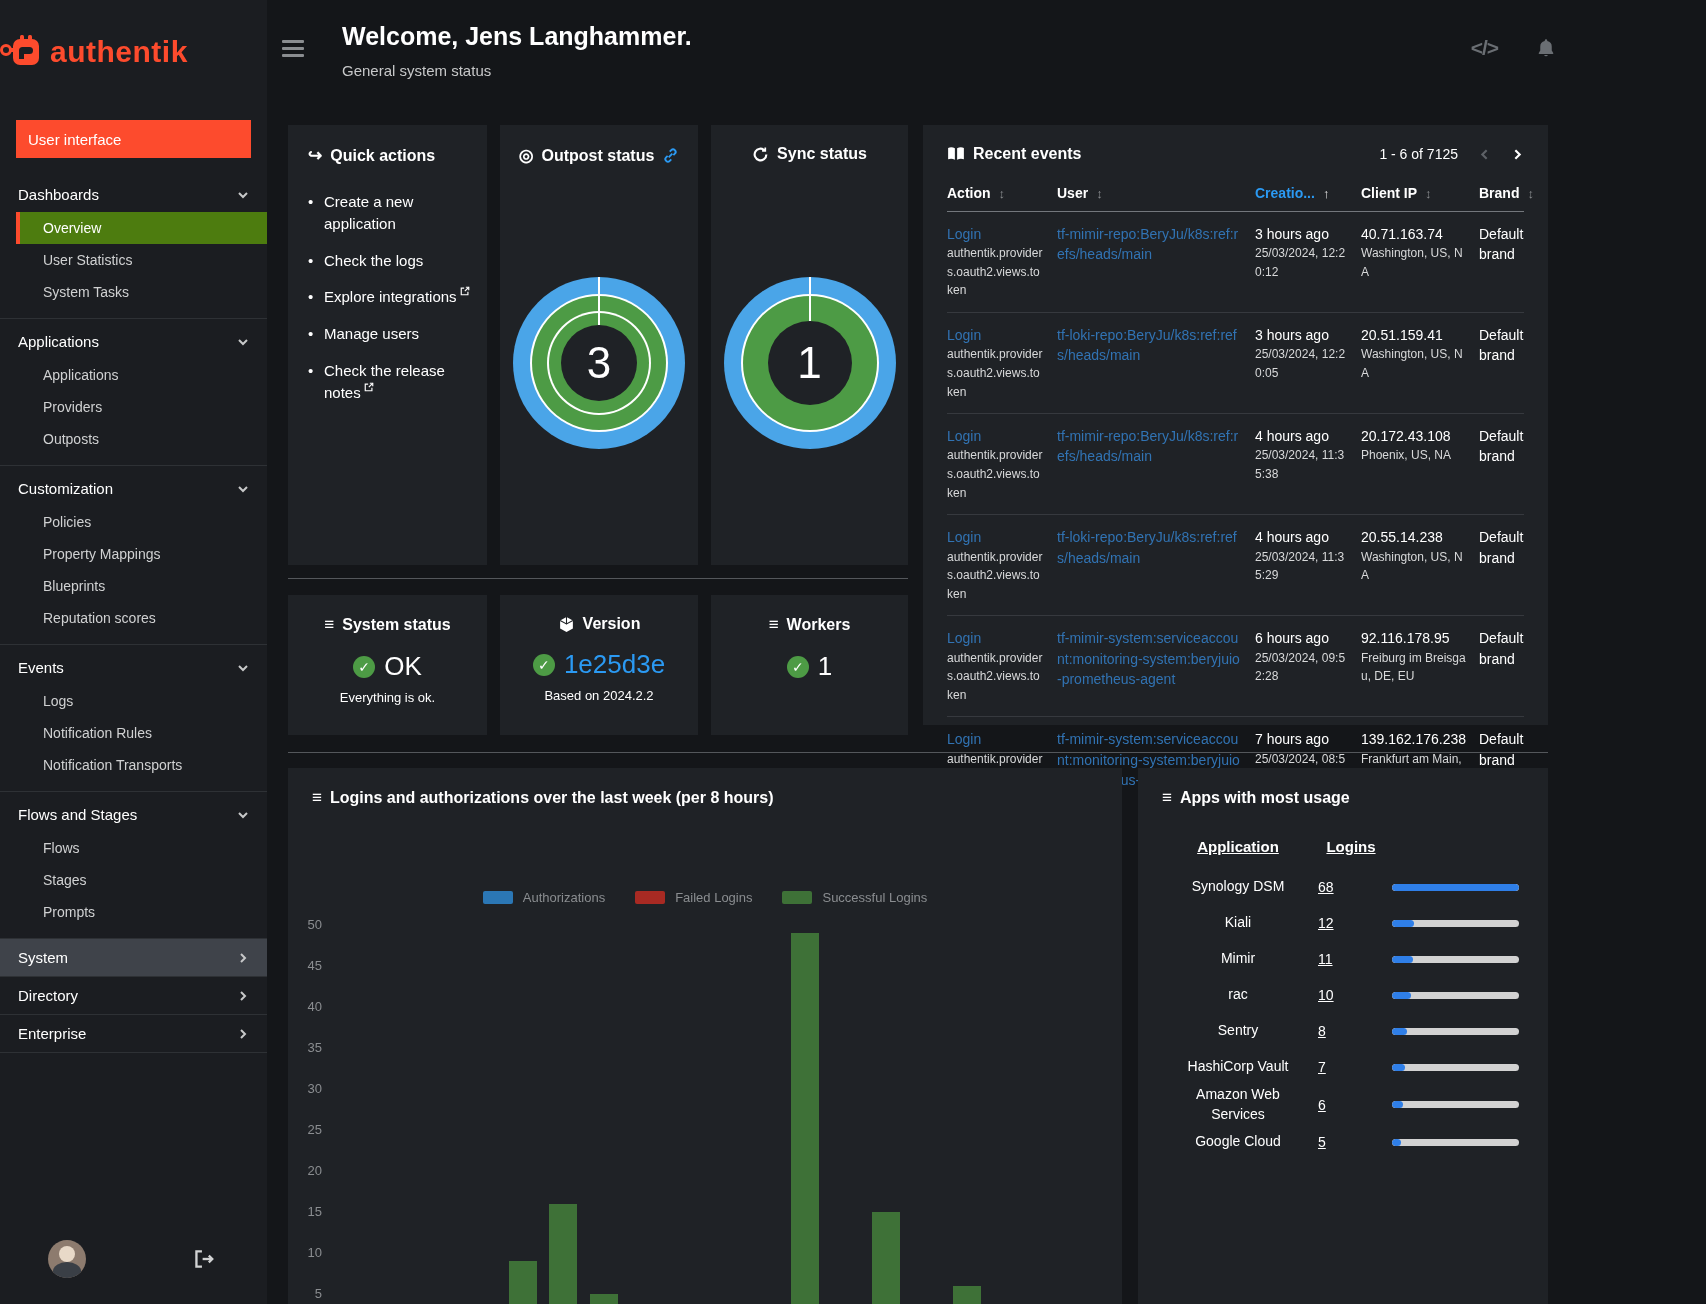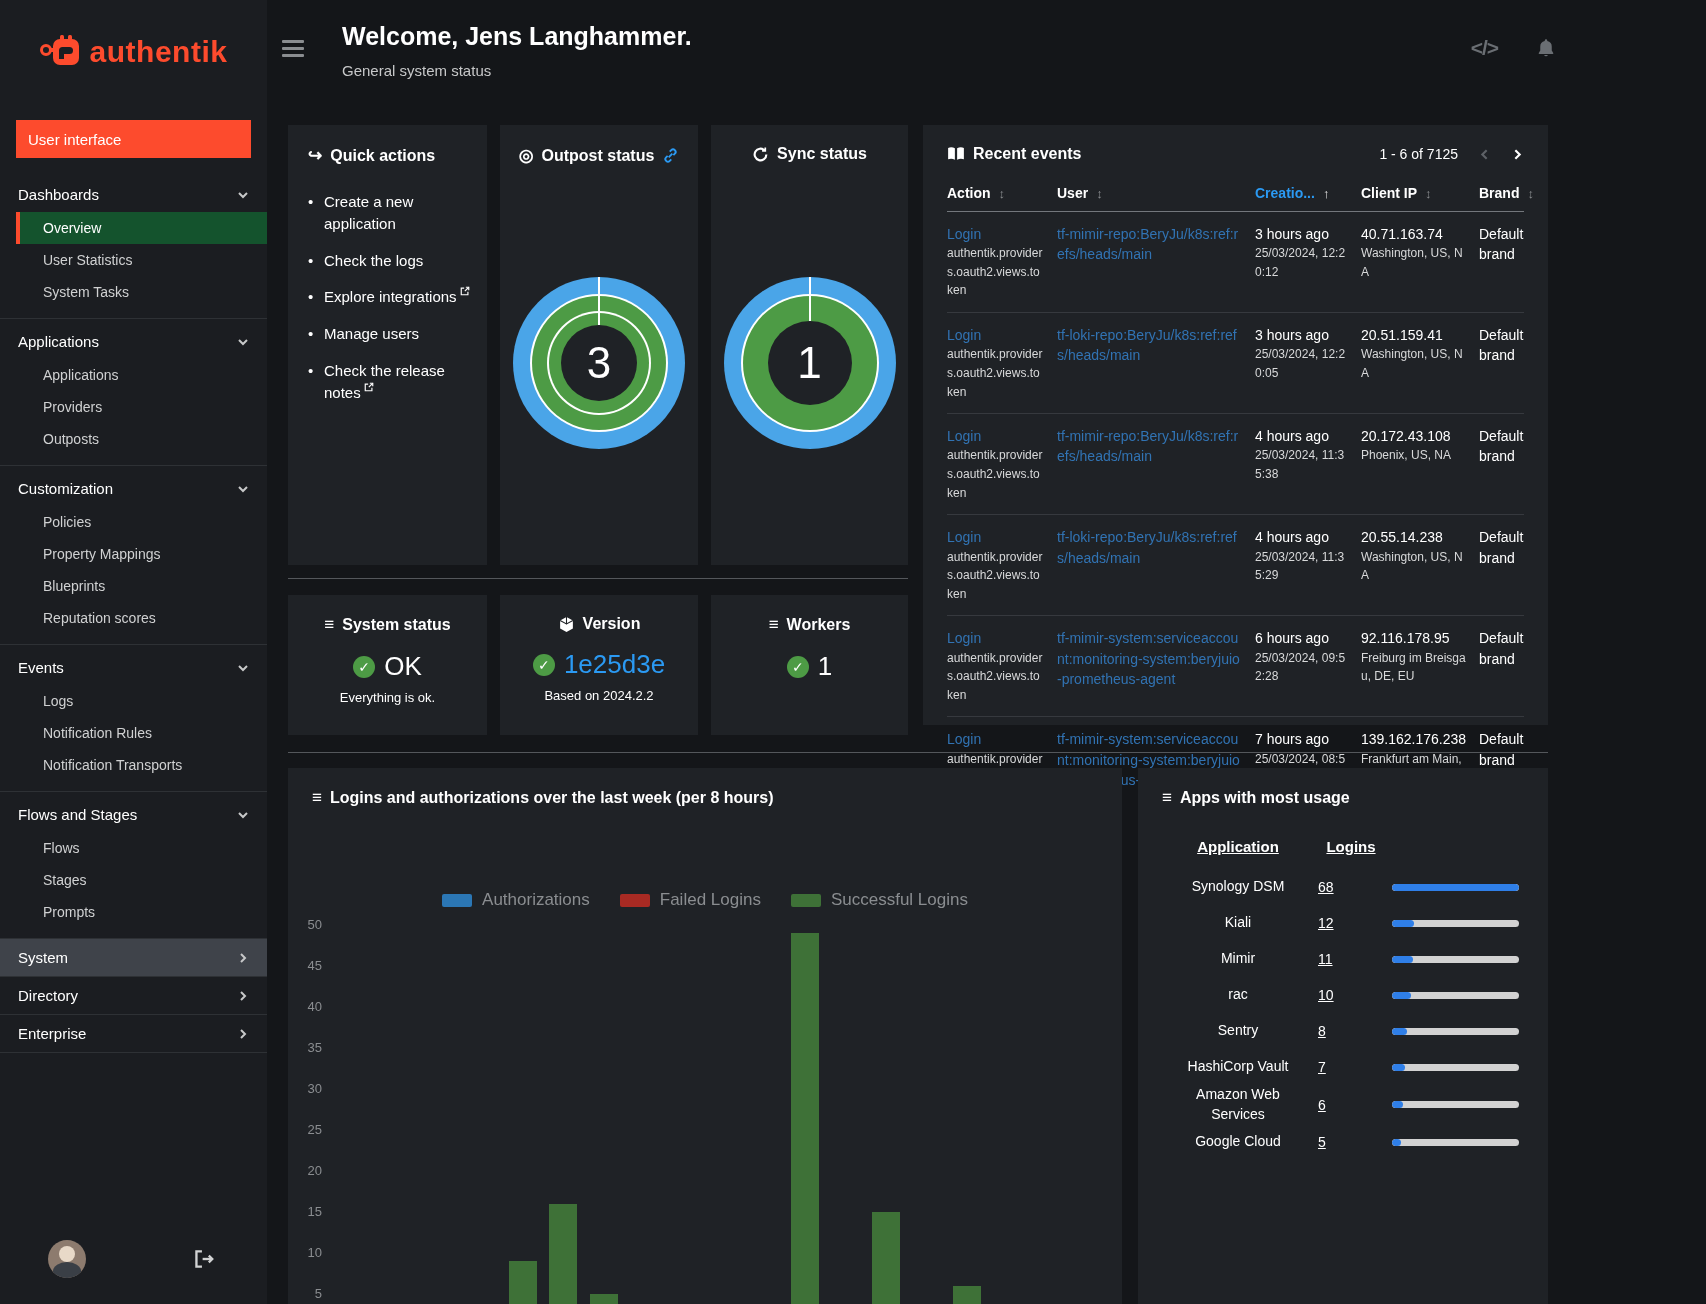--- a/index.html
+++ b/index.html
@@ -5,30 +5,30 @@
   * { margin:0; padding:0; box-sizing:border-box; }
   html,body { width:1706px; height:1304px; overflow:hidden; }
   body {
     position:relative; background:#141619; color:#fff;
     font-family:"Liberation Sans", sans-serif;
   }
   svg { display:block; }
 
   
   .sidebar { position:absolute; left:0; top:0; width:267px; height:1304px; background:#1b1d21; display:flex; flex-direction:column; }
-  .logo-row { height:104px; display:flex; align-items:center; justify-content:center; gap:6px; }
+  .logo-row { height:104px; display:flex; align-items:center; justify-content:flex-start; gap:6px; }
   .logo-text { color:#fd4b2d; font-size:30px; font-weight:bold; letter-spacing:.5px; }
   .ui-btn { margin:16px 16px 0 16px; height:38px; background:#fd4b2d; border:none; color:#fff; font-size:15px; text-align:left; padding-left:12px; font-family:inherit; cursor:pointer; }
   .side-nav { flex:1; margin-top:14px; overflow:hidden; }
   .nav-group { border-top:1px solid #2e3135; padding:5px 0 10px 0; }
   .nav-group:first-child { border-top:none; }
   .group-header { display:flex; align-items:center; justify-content:space-between; padding:9px 18px; font-size:15px; color:#fff; cursor:pointer; }
   .group-header .chev { color:#c7c8c9; }
   .nav-item { padding:8px 10px 8px 43px; font-size:14px; color:#d0d1d2; cursor:pointer; }
-  .nav-item.active { margin-left:16px; border-left:4px solid #fd4b2d; padding-left:23px; background:#14532d; color:#fff; }
+  .nav-item.active { margin-left:16px; border-left:4px solid #fd4b2d; padding-left:23px; background:#4d7c0f; color:#fff; }
   .nav-top { display:flex; align-items:center; justify-content:space-between; padding:10px 18px; font-size:15px; color:#fff; border-top:1px solid #2e3135; cursor:pointer; }
   .nav-top.hl { background:#3f434a; }
   .nav-top:last-child { border-bottom:1px solid #2e3135; }
   .nav-top .chev { color:#c7c8c9; }
   .side-foot { display:flex; align-items:center; justify-content:space-between; padding:0 52px 26px 48px; }
   .avatar { width:38px; height:38px; border-radius:50%; background:#8d7b6e; position:relative; overflow:hidden; cursor:pointer; }
   .avatar::before { content:""; position:absolute; left:11px; top:6px; width:16px; height:16px; border-radius:50%; background:#e8d9c8; }
   .avatar::after { content:""; position:absolute; left:5px; top:22px; width:28px; height:18px; border-radius:50% 50% 0 0; background:#3a3f46; }
 
   
@@ -87,21 +87,21 @@
   #card-version { left:500px; top:595px; width:198px; height:140px; }
   #card-workers { left:711px; top:595px; width:197px; height:140px; }
   .agg-value { display:flex; align-items:center; justify-content:center; gap:9px; margin-top:16px; font-size:26px; }
   .agg-value.blue { color:#2b9af3; }
   .agg-sub { text-align:center; margin-top:8px; font-size:13px; color:#ffffff; }
   .check { width:22px; height:22px; border-radius:50%; background:#4d9b45; color:#fff; font-size:14px; display:flex; align-items:center; justify-content:center; flex:none; }
 
   #card-chart { left:288px; top:768px; width:834px; height:620px; }
   .chart-title { position:absolute; left:24px; top:20px; display:flex; align-items:center; gap:8px; font-weight:bold; font-size:16px; }
   .legend { position:absolute; left:0; top:122px; width:100%; display:flex; justify-content:center; gap:30px; }
-  .leg-item { display:flex; align-items:center; gap:10px; font-size:17px; color:#8a8d90; }
+  .leg-item { display:flex; align-items:center; gap:10px; font-size:13px; color:#8a8d90; }
   .sw { width:30px; height:13px; border-radius:2px; display:inline-block; }
   .ytick { position:absolute; left:8px; width:26px; text-align:right; font-size:13px; color:#8a8d90; }
   .bar { position:absolute; width:28px; }
 
   #card-apps { left:1138px; top:768px; width:410px; height:620px; }
   .apps-title { position:absolute; left:24px; top:20px; display:flex; align-items:center; gap:8px; font-weight:bold; font-size:16px; }
   .apps-table { position:absolute; left:20px; top:62px; width:370px;text-decoration:underline; }
   .apps-head, .app-row { display:grid; grid-template-columns:160px 66px 1fr; align-items:center; }
   .apps-head { font-size:15px; font-weight:bold; text-align:center; padding:8px 0 14px 0; }
   .app-row { min-height:36px; font-size:14px; }

